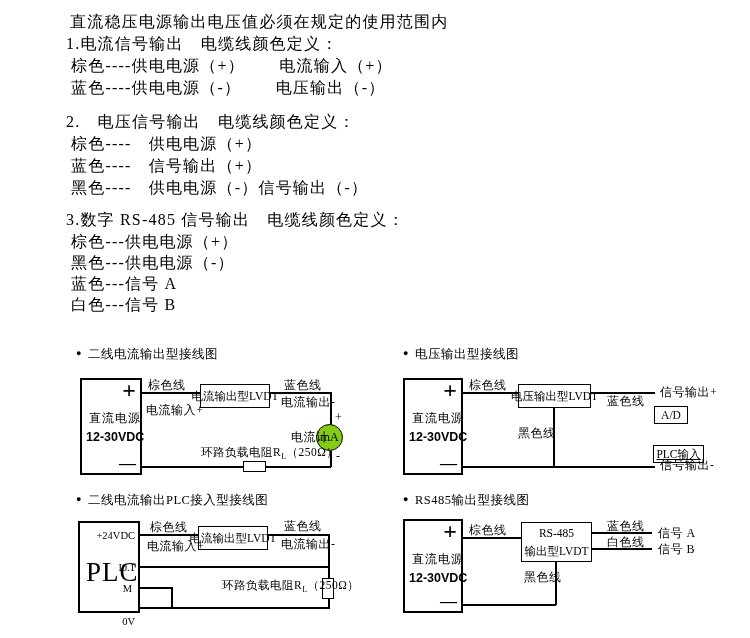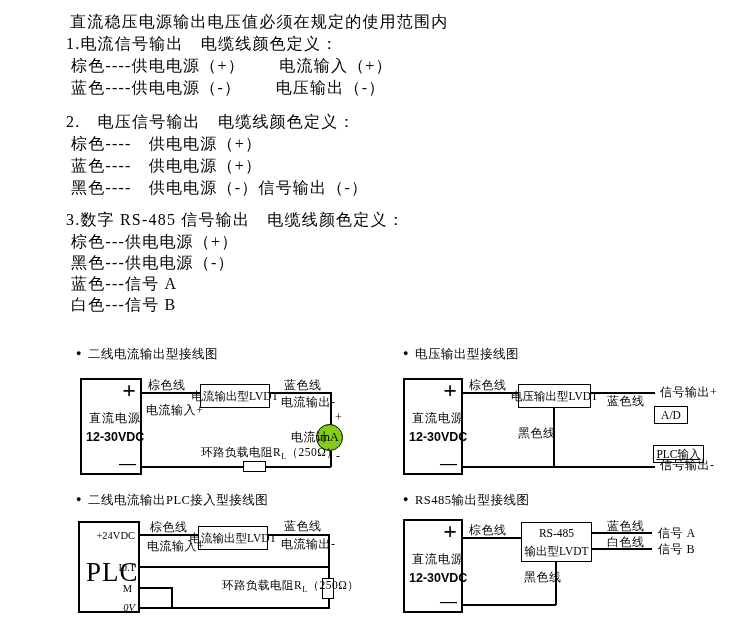--- a/index.html
+++ b/index.html
@@ -35,21 +35,21 @@
 <body>
 
 <div class="page">
 
   <div class="note" style="left:70px;top:12px;">直流稳压电源输出电压值必须在规定的使用范围内</div>
   <div class="note" style="left:66px;top:34px;">1.电流信号输出　电缆线颜色定义：</div>
   <div class="note" style="left:71px;top:56px;">棕色----供电电源（+）　　电流输入（+）</div>
   <div class="note" style="left:71px;top:78px;">蓝色----供电电源（-）　　电压输出（-）</div>
   <div class="note" style="left:66px;top:112px;">2.　电压信号输出　电缆线颜色定义：</div>
   <div class="note" style="left:71px;top:134px;">棕色----　供电电源（+）</div>
-  <div class="note" style="left:71px;top:156px;">蓝色----　供电电源（+）</div>
+  <div class="note" style="left:71px;top:156px;">蓝色----　信号输出（+）</div>
   <div class="note" style="left:71px;top:178px;">黑色----　供电电源（-）信号输出（-）</div>
   <div class="note" style="left:66px;top:210px;">3.数字 RS-485 信号输出　电缆线颜色定义：</div>
   <div class="note" style="left:71px;top:232px;">棕色---供电电源（+）</div>
   <div class="note" style="left:71px;top:253px;">黑色---供电电源（-）</div>
   <div class="note" style="left:71px;top:274px;">蓝色---信号 A</div>
   <div class="note" style="left:71px;top:295px;">白色---信号 B</div>
 
   <div class="dtitle" style="left:76px;top:346px;">
     <span class="bullet">●</span><span>二线电流输出型接线图</span>
   </div>
@@ -119,21 +119,21 @@
 
   <div class="dtitle" style="left:76px;top:492px;">
     <span class="bullet">●</span><span>二线电流输出PLC接入型接线图</span>
   </div>
 
   <div class="psbox" style="left:78px;top:521px;width:62px;height:92px;">
     <span class="term" style="top:8px;">+24VDC</span>
     <span class="plc-main">PLC</span>
     <span class="term" style="top:40px;">I0.1</span>
     <span class="term" style="top:61px;right:6px;">M</span>
-    <span class="term" style="top:80px;font-style:italic;">0V</span>
+    <span class="term" style="top:94px;">0V</span>
   </div>
 
   <div class="wh" style="left:140px;top:534px;width:58px;"></div>
   <div class="box" style="left:198px;top:526px;width:70px;height:24px;">
     <span>电流输出型LVDT</span>
   </div>
   <div class="wh" style="left:268px;top:534px;width:62px;"></div>
   <div class="wh" style="left:140px;top:566px;width:190px;"></div>
   <div class="wv" style="left:328px;top:534px;height:45px;"></div>
   <div class="box" style="left:322px;top:578px;width:12px;height:21px;"></div>

